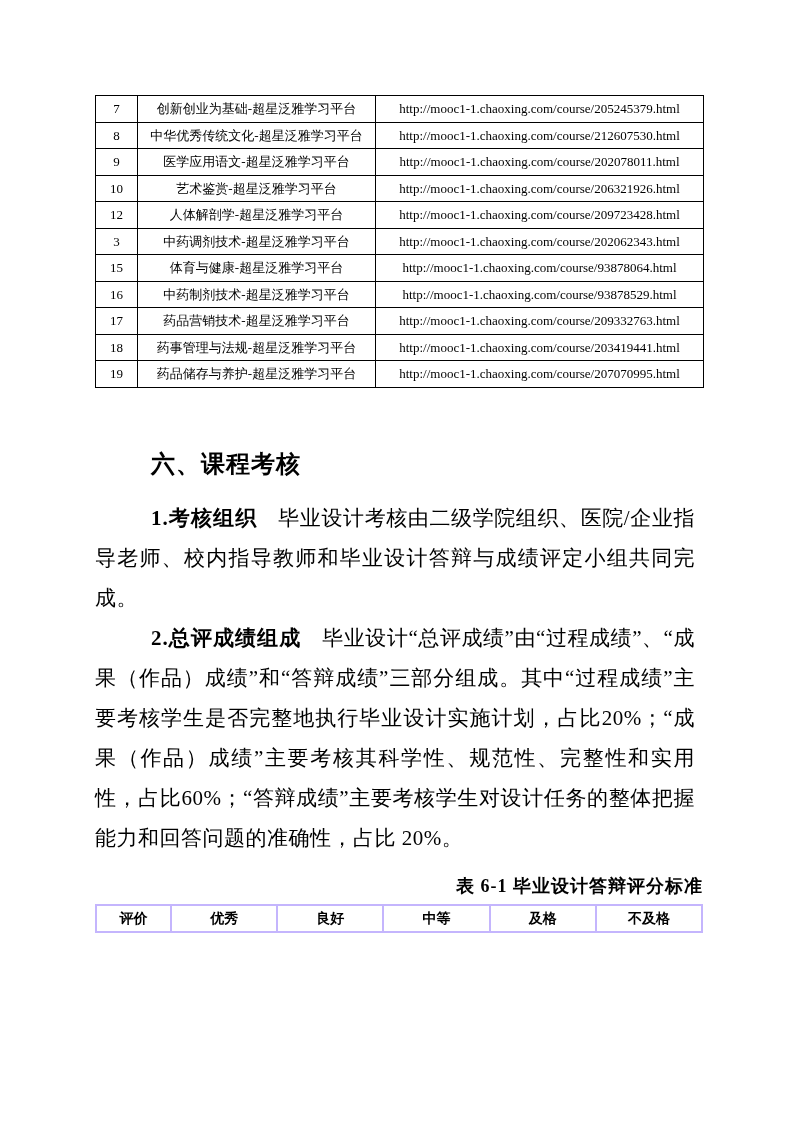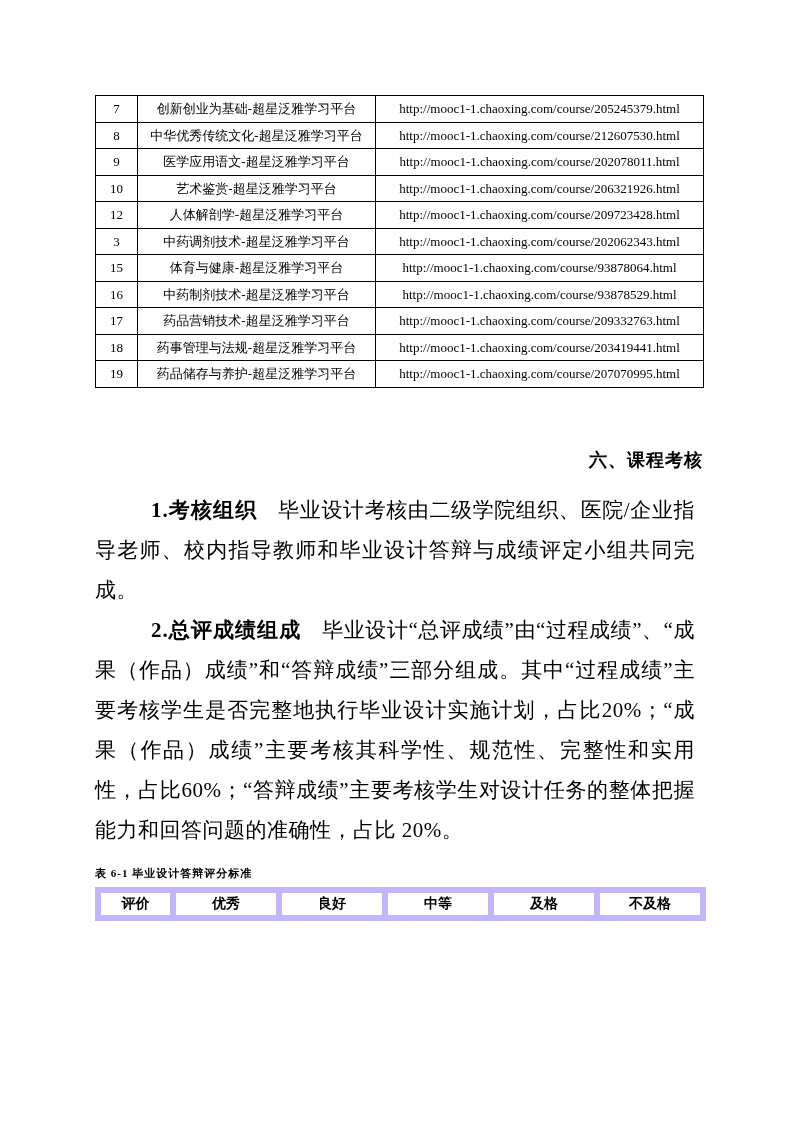--- a/index.html
+++ b/index.html
@@ -34,24 +34,23 @@
     word-break: break-all;
   }
   col.c-num  { width: 42px; }
   col.c-name { width: 238px; }
   col.c-url  { width: 328px; }
 
   
   h2.sec-heading {
     margin-top: 60px;
     padding-left: 56px;
-    font-size: 18px;
+    font-size: 24px;
     font-weight: bold;
     letter-spacing: 1px;
-    text-align: right;
   }
   .sec-body { margin-top: 18px; width: 600px; }
   .sec-body p {
     font-size: 21px;
     line-height: 40px;
     text-align: justify;
     text-indent: 56px;
     letter-spacing: 0.5px;
   }
   .sec-body p strong { margin-right: 1em; letter-spacing: 1px; }
@@ -61,33 +60,33 @@
     padding-left: 56px;
     font-size: 17px;
     font-weight: bold;
     letter-spacing: 1px;
   }
 
   
   p.tbl-caption {
     margin-top: 16px;
     width: 608px;
-    text-align: left;
-    font-size: 11px;
+    text-align: right;
+    font-size: 18px;
     font-weight: bold;
     letter-spacing: 1px;
   }
   table.score-table {
     margin-top: 6px;
     width: 608px;
     border-collapse: collapse;
     table-layout: fixed;
   }
   table.score-table th {
-    border: 6px solid #c4b5fd;
+    border: 2px solid #c4b5fd;
     font-size: 14px;
     font-weight: bold;
     text-align: center;
     vertical-align: middle;
     height: 27px;
     padding: 2px;
   }
   col.s-first { width: 75px; }
   col.s-rest  { width: 106px; }
 </style>

